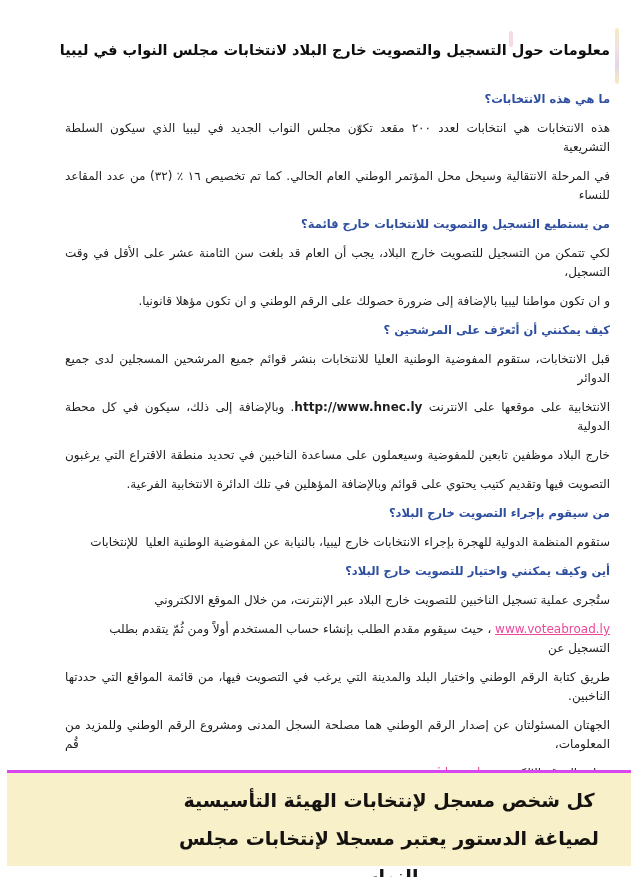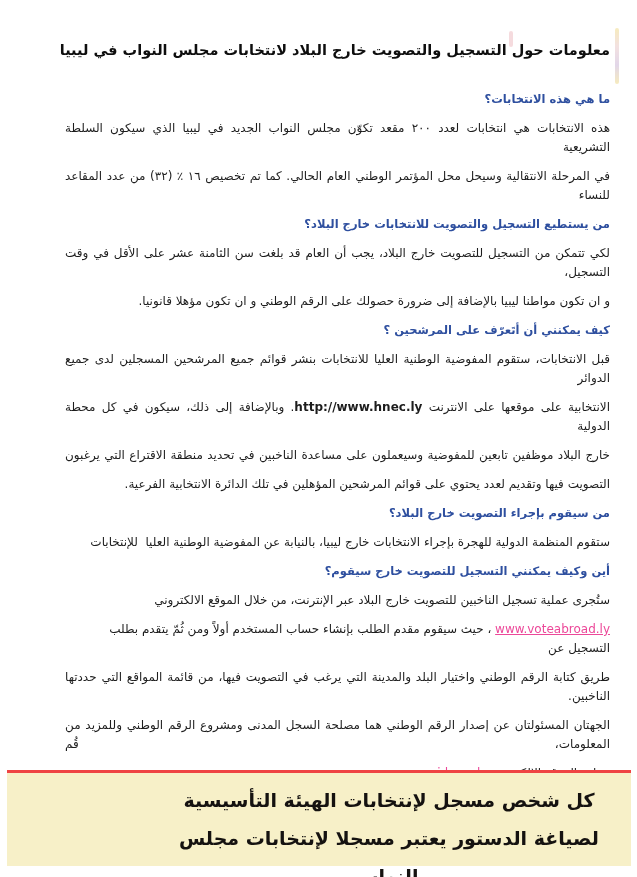--- a/index.html
+++ b/index.html
@@ -25,21 +25,21 @@
   .heading{
     color:#2e4f9f;font-weight:bold;font-size:11.5px;
   }
   .note{
     font-weight:bold;color:#0e0e0e;padding-left:77px;text-align:left;
   }
   a.doclink{color:#ec4899;text-decoration:underline;cursor:pointer;}
   a.plainlink{color:inherit;text-decoration:none;cursor:pointer;font-weight:bold;}
   .footer-box{
     position:absolute;left:7px;right:6px;top:770px;height:96px;box-sizing:border-box;
-    background:#f7f0c8;border-top:3px solid #ef4444;
+    background:#f7f0c8;border-top:3px solid #d946ef;
     direction:rtl;text-align:center;font-weight:bold;font-size:19px;
     color:#151210;line-height:38px;padding:8px 10px 0 150px;
   }
   .scan-artifact{
     position:absolute;width:4px;border-radius:2px;opacity:.55;filter:blur(.6px);
   }
   .artifact-1{
     left:615px;top:28px;height:56px;
     background:linear-gradient(#f0dc8a,#e9c9c9,#cbb7d8,#f0dc8a);
   }
@@ -51,34 +51,34 @@
 <body>
 
 <div class="content">
 
   <h1 class="doc-title">معلومات حول التسجيل والتصويت خارج البلاد لانتخابات مجلس النواب في ليبيا</h1>
 
   <p class="line heading">ما هي هذه الانتخابات؟</p>
   <p class="line full">هذه الانتخابات هي انتخابات لعدد ٢٠٠ مقعد تكوّن مجلس النواب الجديد في ليبيا الذي سيكون السلطة التشريعية</p>
   <p class="line full">في المرحلة الانتقالية وسيحل محل المؤتمر الوطني العام الحالي. كما تم تخصيص ١٦ ٪ (٣٢) من عدد المقاعد للنساء</p>
 
-  <p class="line heading">من يستطيع التسجيل والتصويت للانتخابات خارج البلاد؟</p>
+  <p class="line heading">من يستطيع التسجيل والتصويت للانتخابات خارج قائمة؟</p>
   <p class="line full">لكي تتمكن من التسجيل للتصويت خارج البلاد، يجب أن العام قد بلغت سن الثامنة عشر على الأقل في وقت التسجيل،</p>
   <p class="line">و ان تكون مواطنا ليبيا بالإضافة إلى ضرورة حصولك على الرقم الوطني و ان تكون مؤهلا قانونيا.</p>
 
   <p class="line heading">كيف يمكنني أن أتَعرّف على المرشحين ؟</p>
   <p class="line full">قبل الانتخابات، ستقوم المفوضية الوطنية العليا للانتخابات بنشر قوائم جميع المرشحين المسجلين لدى جميع الدوائر</p>
   <p class="line full"><span>الانتخابية على موقعها على الانترنت </span><a class="plainlink">http://www.hnec.ly</a><span>. وبالإضافة إلى ذلك، سيكون في كل محطة الدولية</span></p>
   <p class="line full">خارج البلاد موظفين تابعين للمفوضية وسيعملون على مساعدة الناخبين في تحديد منطقة الاقتراع التي يرغبون</p>
-  <p class="line">التصويت فيها وتقديم لعدد يحتوي على قوائم المرشحين المؤهلين في تلك الدائرة الانتخابية الفرعية.</p>
+  <p class="line">التصويت فيها وتقديم كتيب يحتوي على قوائم وبالإضافة المؤهلين في تلك الدائرة الانتخابية الفرعية.</p>
 
   <p class="line heading">من سيقوم بإجراء التصويت خارج البلاد؟</p>
   <p class="line">ستقوم المنظمة الدولية للهجرة بإجراء الانتخابات خارج ليبيا، بالنيابة عن المفوضية الوطنية العليا &nbsp;للإنتخابات</p>
 
-  <p class="line heading">أين وكيف يمكنني التسجيل للتصويت خارج سيقوم؟</p>
+  <p class="line heading">أين وكيف يمكنني واختيار للتصويت خارج البلاد؟</p>
   <p class="line">ستُجرى عملية تسجيل الناخبين للتصويت خارج البلاد عبر الإنترنت، من خلال الموقع الالكتروني</p>
   <p class="line"><a class="doclink">www.voteabroad.ly</a><span> ، حيث سيقوم مقدم الطلب بإنشاء حساب المستخدم أولاً ومن ثُمّ يتقدم بطلب التسجيل عن</span></p>
   <p class="line full">طريق كتابة الرقم الوطني واختيار البلد والمدينة التي يرغب في التصويت فيها، من قائمة المواقع التي حددتها الناخبين.</p>
 
   <p class="line full">الجهتان المسئولتان عن إصدار الرقم الوطني هما مصلحة السجل المدنى ومشروع الرقم الوطني وللمزيد من المعلومات، قُم</p>
   <p class="line"><span>بزيارة الموقع الالكتروني </span><a class="doclink">www.nid.gov.ly</a><span> .</span></p>
 
   <p class="line heading">ما هو الموعد النهائى للتسجيل؟&nbsp;&nbsp; متى و اين سيتم التصويت فى جمهورية المانيا الإتحادية؟</p>
 
   <p class="line note">انظر الإجابة بالصفحة الخلفية</p>

